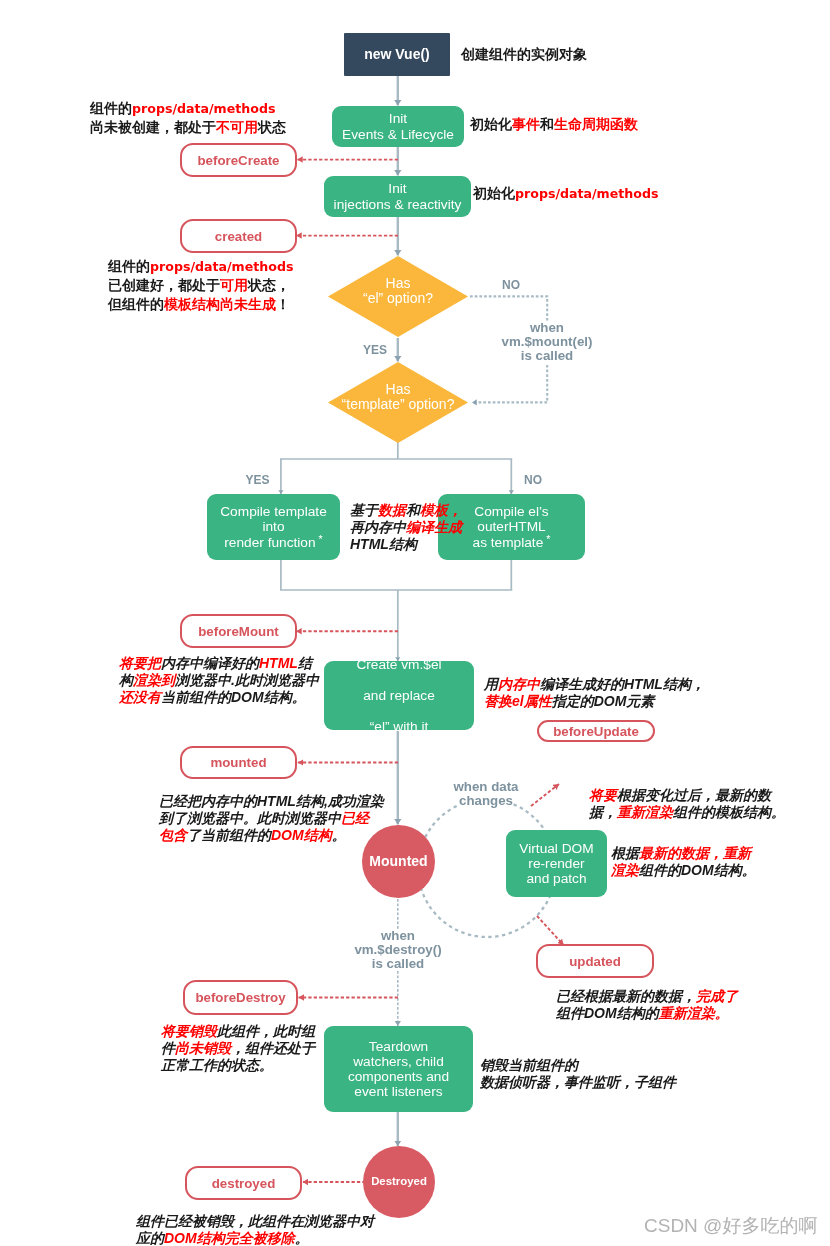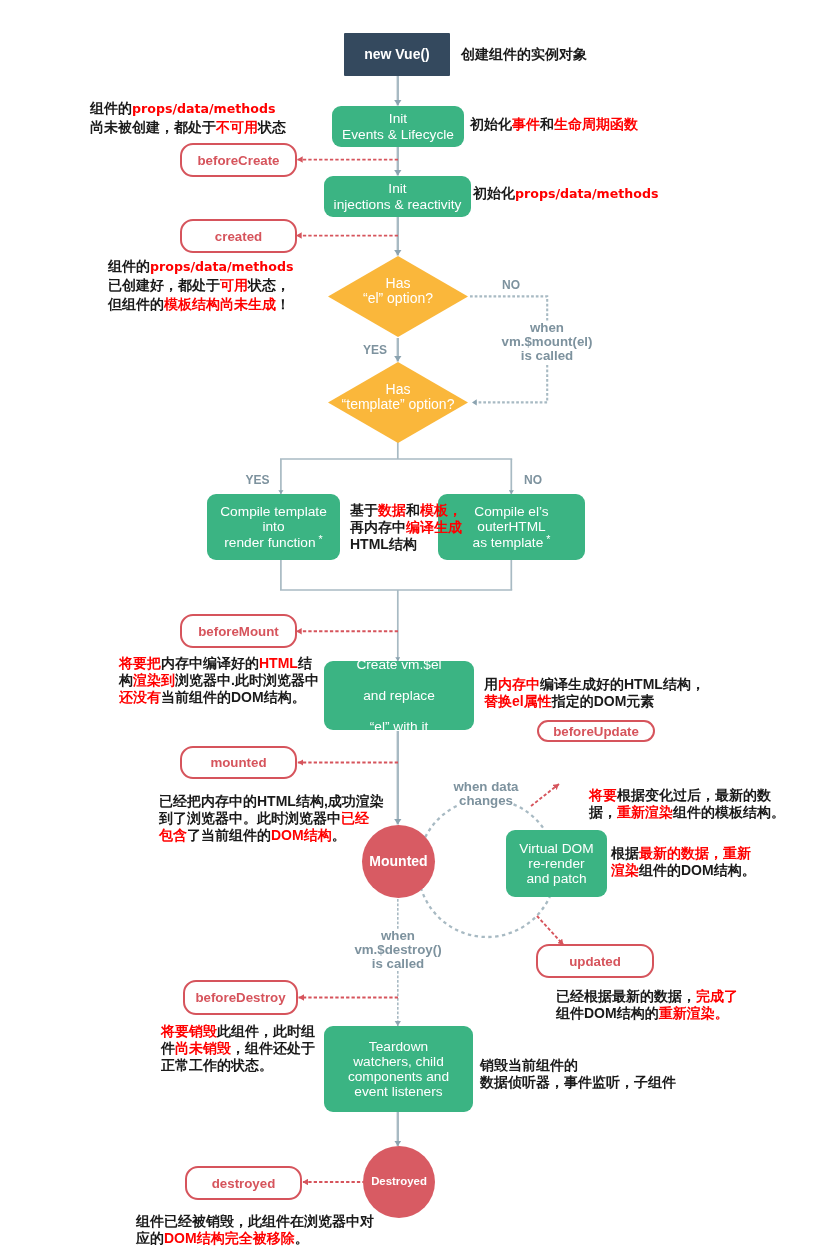--- a/index.html
+++ b/index.html
@@ -29,21 +29,21 @@
   .branch{position:absolute;color:#7D929E;font-weight:bold;font-size:12px;}
   .note{position:absolute;color:#7D929E;font-weight:bold;font-size:13.3px;
         text-align:center;line-height:13.9px;white-space:pre;}
   .note span{background:#fff;display:inline-block;}
 
   
   .ann{position:absolute;white-space:pre;color:#1a1a1a;font-weight:bold;
        font-size:14px;line-height:19px;}
   .ann .hl{color:#ff0000;}
   .ann .lat{font-family:"DejaVu Sans",sans-serif;font-size:0.9em;}
-  .ann.sm{font-size:14px;line-height:17.2px;}
+  .ann.sm{font-size:14px;line-height:17.2px;font-style:italic;}
   .ann.sm .lat{font-family:"Liberation Sans",sans-serif;font-size:1em;}
   .watermark{position:absolute;color:#B3B3B3;font-size:19px;white-space:pre;}
 </style>
 </head>
 <body>
 
 <div id="stage">
   <svg id="wires" viewBox="0 0 830 1246" xmlns="http://www.w3.org/2000/svg">
     <defs>
       <marker id="ah" viewBox="0 0 11.2 15" refX="11.2" refY="7.5" markerWidth="2.25" markerHeight="3.1" markerUnits="strokeWidth" orient="auto-start-reverse">
@@ -213,13 +213,14 @@
       <path d="M 531 806 L 559 784" marker-end="url(#ahr2)"></path>
       <path d="M 537 916 L 563.5 945" marker-end="url(#ahr2)"></path>
     </g>
     <defs>
       <marker id="ahr2" viewBox="0 0 11 13" refX="11" refY="6.5" markerWidth="2.9" markerHeight="3.45" markerUnits="strokeWidth" orient="auto-start-reverse">
         <path d="M 0 0 L 11 6.5 L 0 13 z" fill="#D6545C"></path>
       </marker>
     </defs>
   </svg>
 
+  <div class="watermark" style="left:644px;top:1213px;">CSDN @好多吃的啊</div>
 </div>
 
 </body></html>

